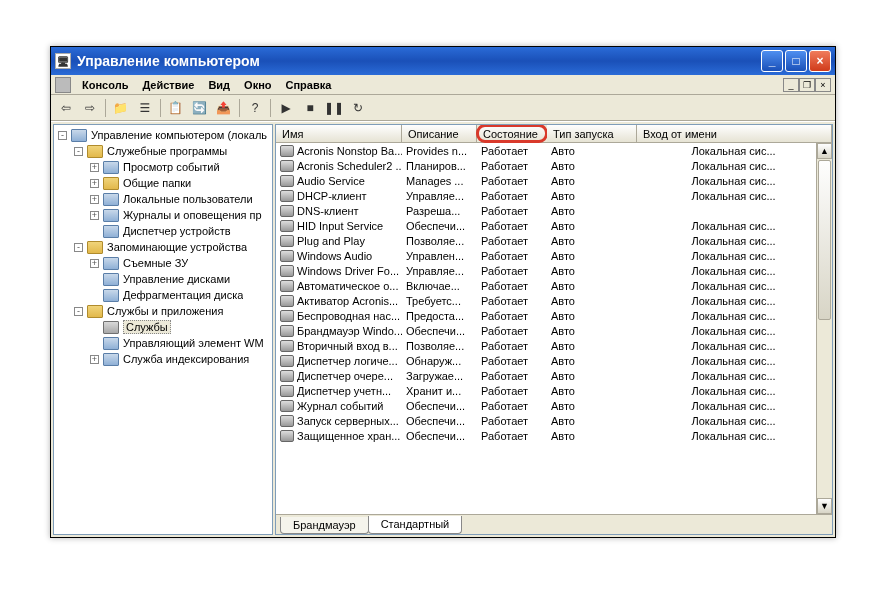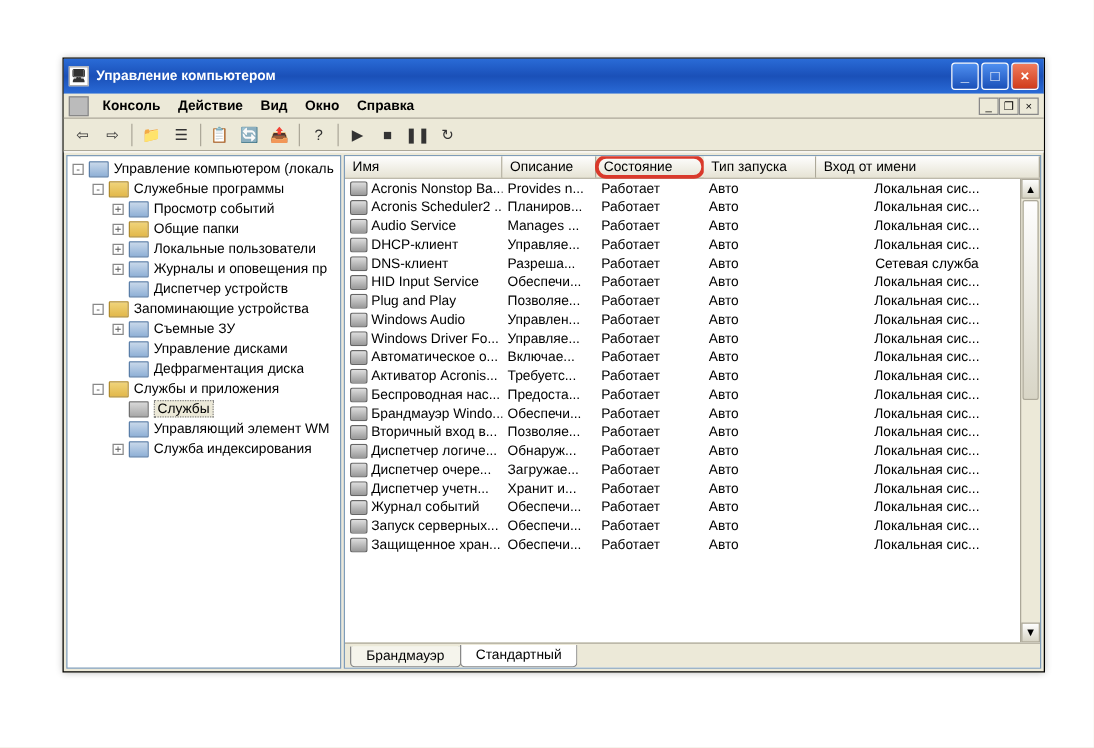--- a/index.html
+++ b/index.html
@@ -31,21 +31,21 @@
     font-weight: bold;
   }
   .titlebar .app-icon {
     width:16px;height:16px;
     background:#fff;
     border:1px solid #adadad;
     margin-right:6px;
     display:flex;align-items:center;justify-content:center;
     font-size:10px;color:#333;
   }
-  .titlebar .title { flex:1; font-size:11px; }
+  .titlebar .title { flex:1; font-size:14px; }
   .titlebar-btn {
     width:22px;height:22px;
     margin-left:2px;
     border:1px solid #fff;
     border-radius:3px;
     display:flex;align-items:center;justify-content:center;
     font-size:12px;font-weight:bold;color:#fff;
   }
   .titlebar-btn.min,.titlebar-btn.max { background:linear-gradient(to bottom,#4f8ff0,#1a50b8); }
   .titlebar-btn.close { background:linear-gradient(to bottom,#f07c5c,#d03b1a); }
@@ -160,21 +160,21 @@
   }
   .svc-icon {
     width:14px;height:12px;margin-right:3px;display:inline-block;
     background:linear-gradient(#ddd,#999);border:1px solid #666;
     border-radius:2px;vertical-align:middle;flex-shrink:0;
   }
   .cname { display:flex;align-items:center; }
 
   .w-name { width:126px; }
   .w-desc { width:75px; }
-  .w-stat { width:86px; }
+  .w-stat { width:70px; }
   .w-type { width:90px; }
   .w-logon { width:110px; flex:1;text-align:center; }
 
   .scrollbar {
     position:absolute;right:0;top:0;bottom:0;width:16px;
     background:#ece9d8;border-left:1px solid #aca899;
   }
   .sb-btn {
     height:16px;background:linear-gradient(#fefefe,#d8d5c6);
     border:1px solid #aca899;
@@ -377,21 +377,20 @@
             <div class="gc w-logon">Локальная сис...</div>
           </div>
           <div class="grow">
             <div class="gc w-name cname">
               <span class="svc-icon"></span>
               <span>DNS-клиент</span>
             </div>
             <div class="gc w-desc">Разреша...</div>
             <div class="gc w-stat">Работает</div>
             <div class="gc w-type">Авто</div>
-            <div class="gc w-logon">Сетевая служба</div>
           </div>
           <div class="grow">
             <div class="gc w-name cname">
               <span class="svc-icon"></span>
               <span>HID Input Service</span>
             </div>
             <div class="gc w-desc">Обеспечи...</div>
             <div class="gc w-stat">Работает</div>
             <div class="gc w-type">Авто</div>
             <div class="gc w-logon">Локальная сис...</div>

